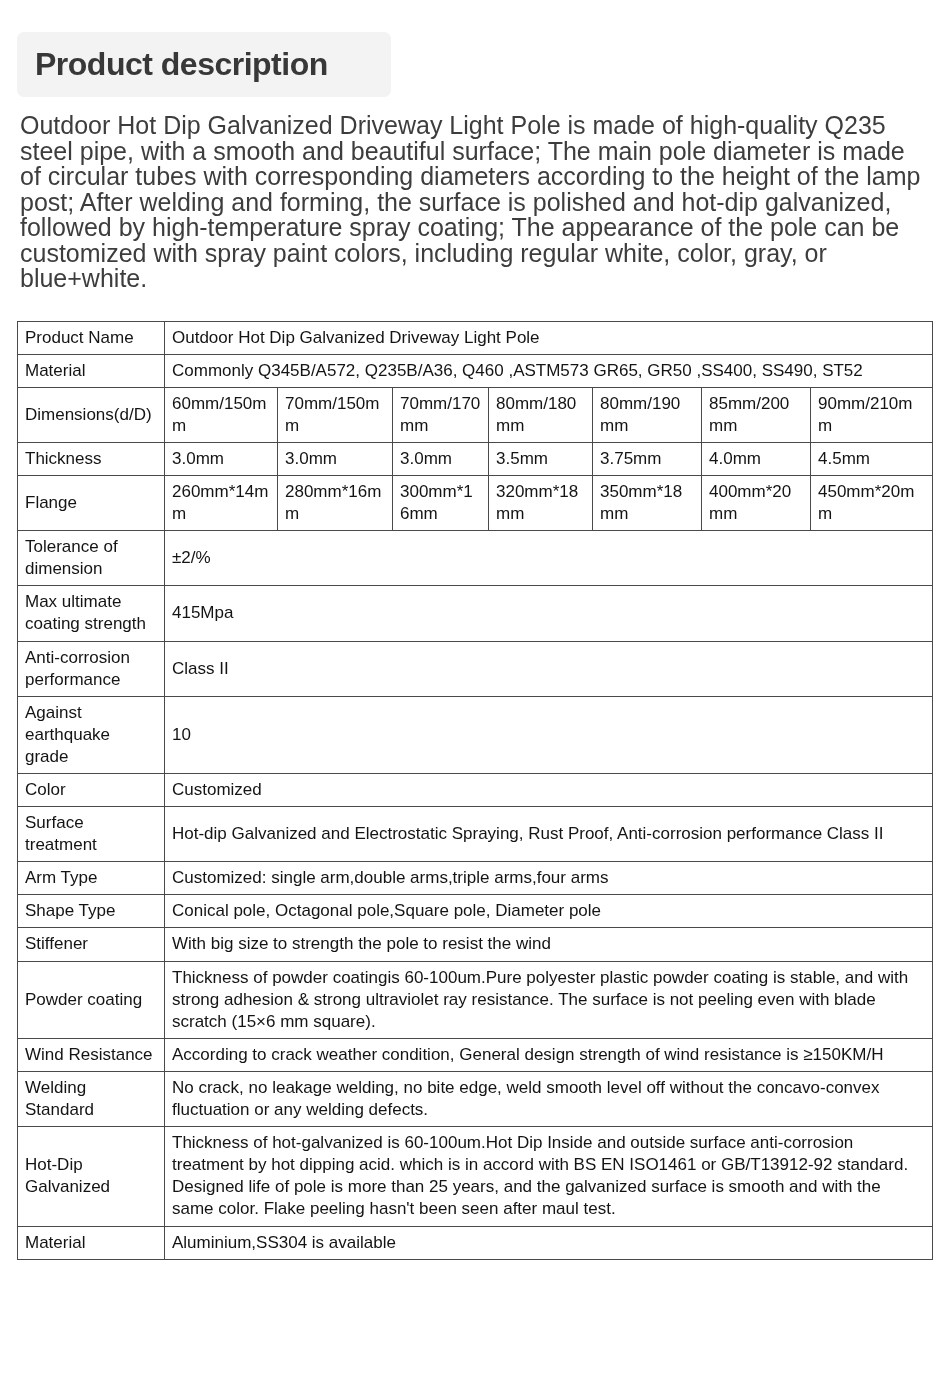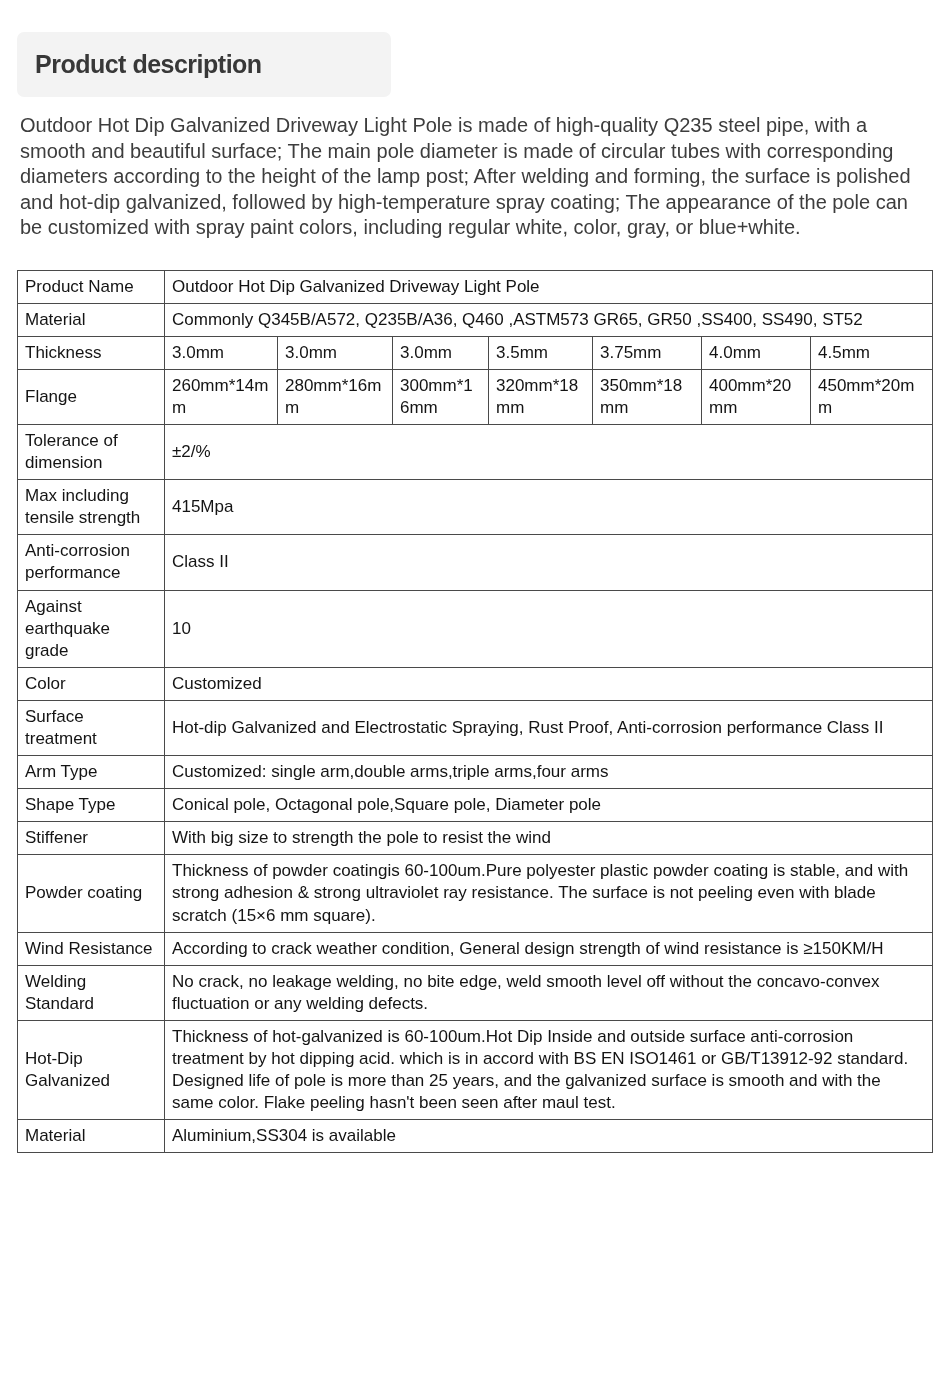--- a/index.html
+++ b/index.html
@@ -20,29 +20,29 @@
   }
   .title-badge{
     margin:32px 0 0 17px;
     width:374px;height:65px;
     background:var(--title-bg);
     border-radius:7px;
     display:flex;align-items:center;
     padding-left:18px;
   }
   .title-badge h1{
-    font-size:25px;
+    font-size:32px;
     font-weight:bold;
     letter-spacing:-0.5px;
     color:var(--heading-text);
     text-align:right;
   }
   .intro{
     margin:16px 22px 0 20px;
-    font-size:20px;
+    font-size:25px;
     line-height:25.5px;
     color:var(--body-text);
   }
   table.specs{
     margin:29px 0 0 17px;
     width:916px;
     border-collapse:collapse;
     table-layout:fixed;
     padding-left:36px;
   }
@@ -81,20 +81,30 @@
   <tbody>
       <tr>
         <td class="label-cell">Product Name</td>
         <td class="value-cell full" colspan="7">Outdoor Hot Dip Galvanized Driveway Light Pole</td>
       </tr>
       <tr>
         <td class="label-cell">Material</td>
         <td class="value-cell full" colspan="7">Commonly Q345B/A572, Q235B/A36, Q460 ,ASTM573 GR65, GR50 ,SS400, SS490, ST52</td>
       </tr>
       <tr>
+        <td class="label-cell">Dimensions(d/D)</td>
+        <td class="value-cell narrow">60mm/150mm</td>
+        <td class="value-cell narrow">70mm/150mm</td>
+        <td class="value-cell narrow">70mm/170mm</td>
+        <td class="value-cell narrow">80mm/180mm</td>
+        <td class="value-cell narrow">80mm/190mm</td>
+        <td class="value-cell narrow">85mm/200mm</td>
+        <td class="value-cell narrow">90mm/210mm</td>
+      </tr>
+      <tr>
         <td class="label-cell">Thickness</td>
         <td class="value-cell narrow">3.0mm</td>
         <td class="value-cell narrow">3.0mm</td>
         <td class="value-cell narrow">3.0mm</td>
         <td class="value-cell narrow">3.5mm</td>
         <td class="value-cell narrow">3.75mm</td>
         <td class="value-cell narrow">4.0mm</td>
         <td class="value-cell narrow">4.5mm</td>
       </tr>
       <tr>
@@ -105,21 +115,21 @@
         <td class="value-cell narrow">320mm*18mm</td>
         <td class="value-cell narrow">350mm*18mm</td>
         <td class="value-cell narrow">400mm*20mm</td>
         <td class="value-cell narrow">450mm*20mm</td>
       </tr>
       <tr>
         <td class="label-cell">Tolerance of dimension</td>
         <td class="value-cell full" colspan="7">±2/%</td>
       </tr>
       <tr>
-        <td class="label-cell">Max including tensile strength</td>
+        <td class="label-cell">Max ultimate coating strength</td>
         <td class="value-cell full" colspan="7">415Mpa</td>
       </tr>
       <tr>
         <td class="label-cell">Anti-corrosion performance</td>
         <td class="value-cell full" colspan="7">Class II</td>
       </tr>
       <tr>
         <td class="label-cell">Against earthquake grade</td>
         <td class="value-cell full" colspan="7">10</td>
       </tr>

